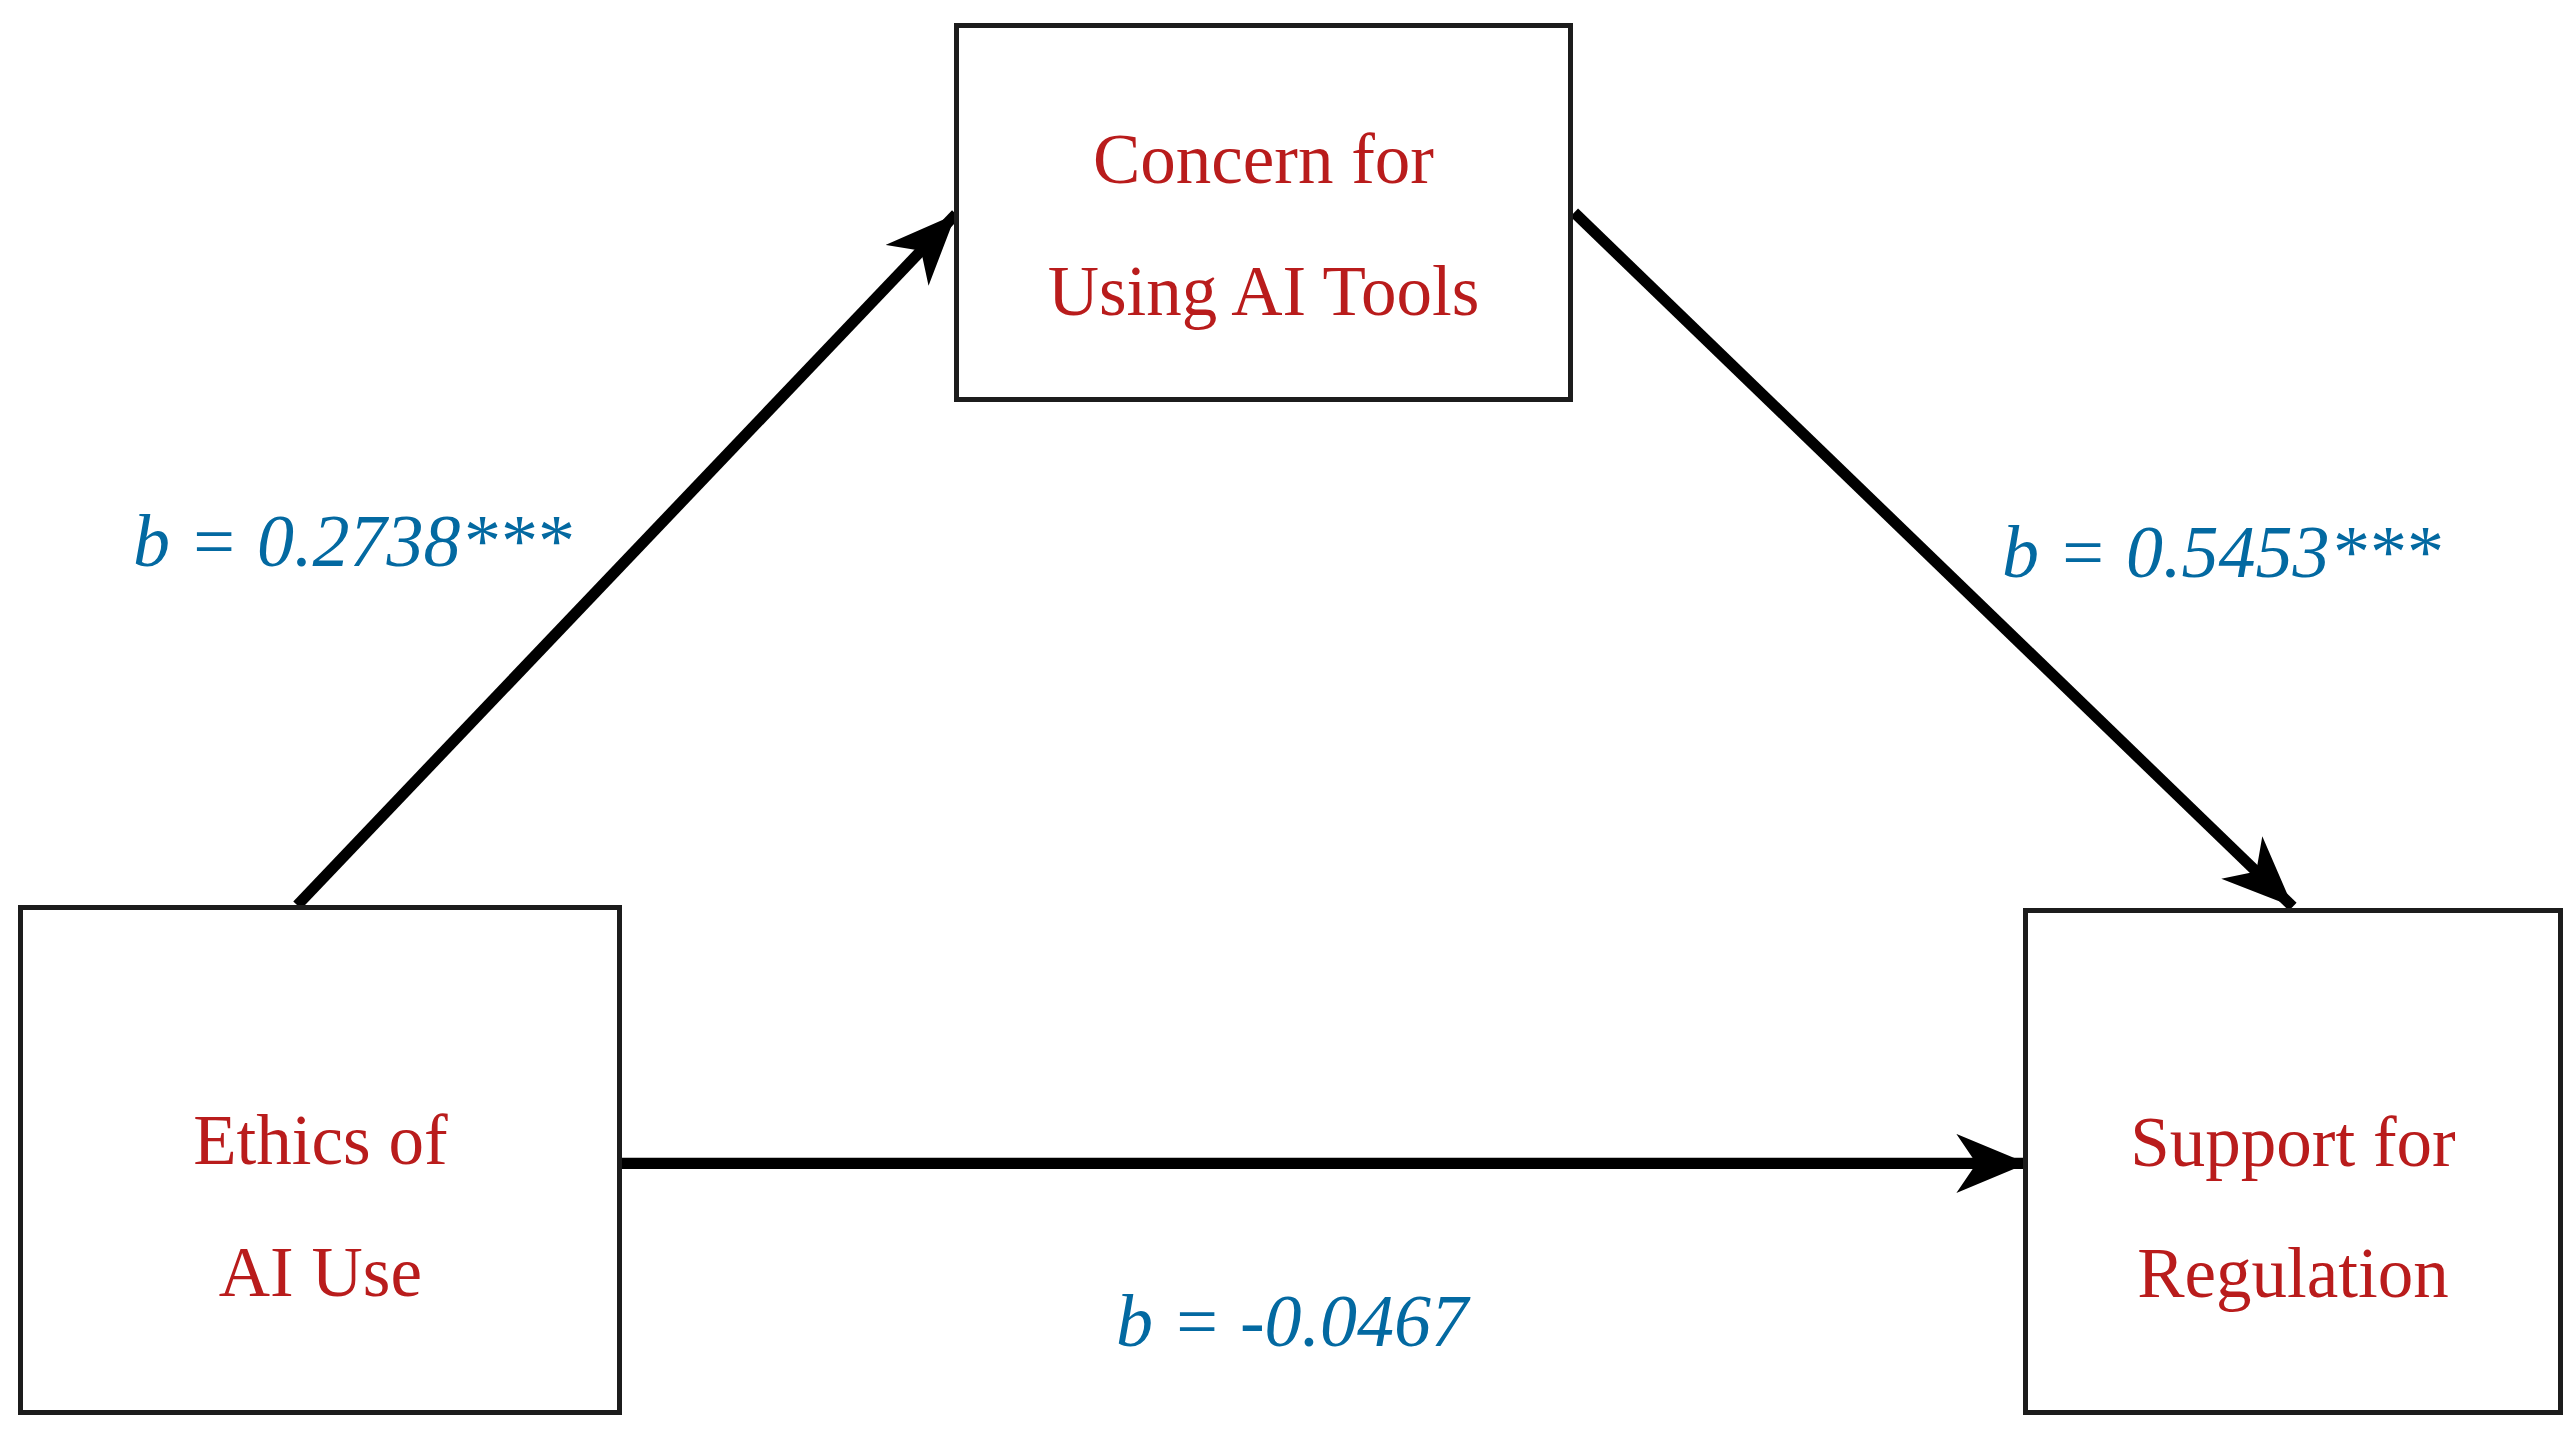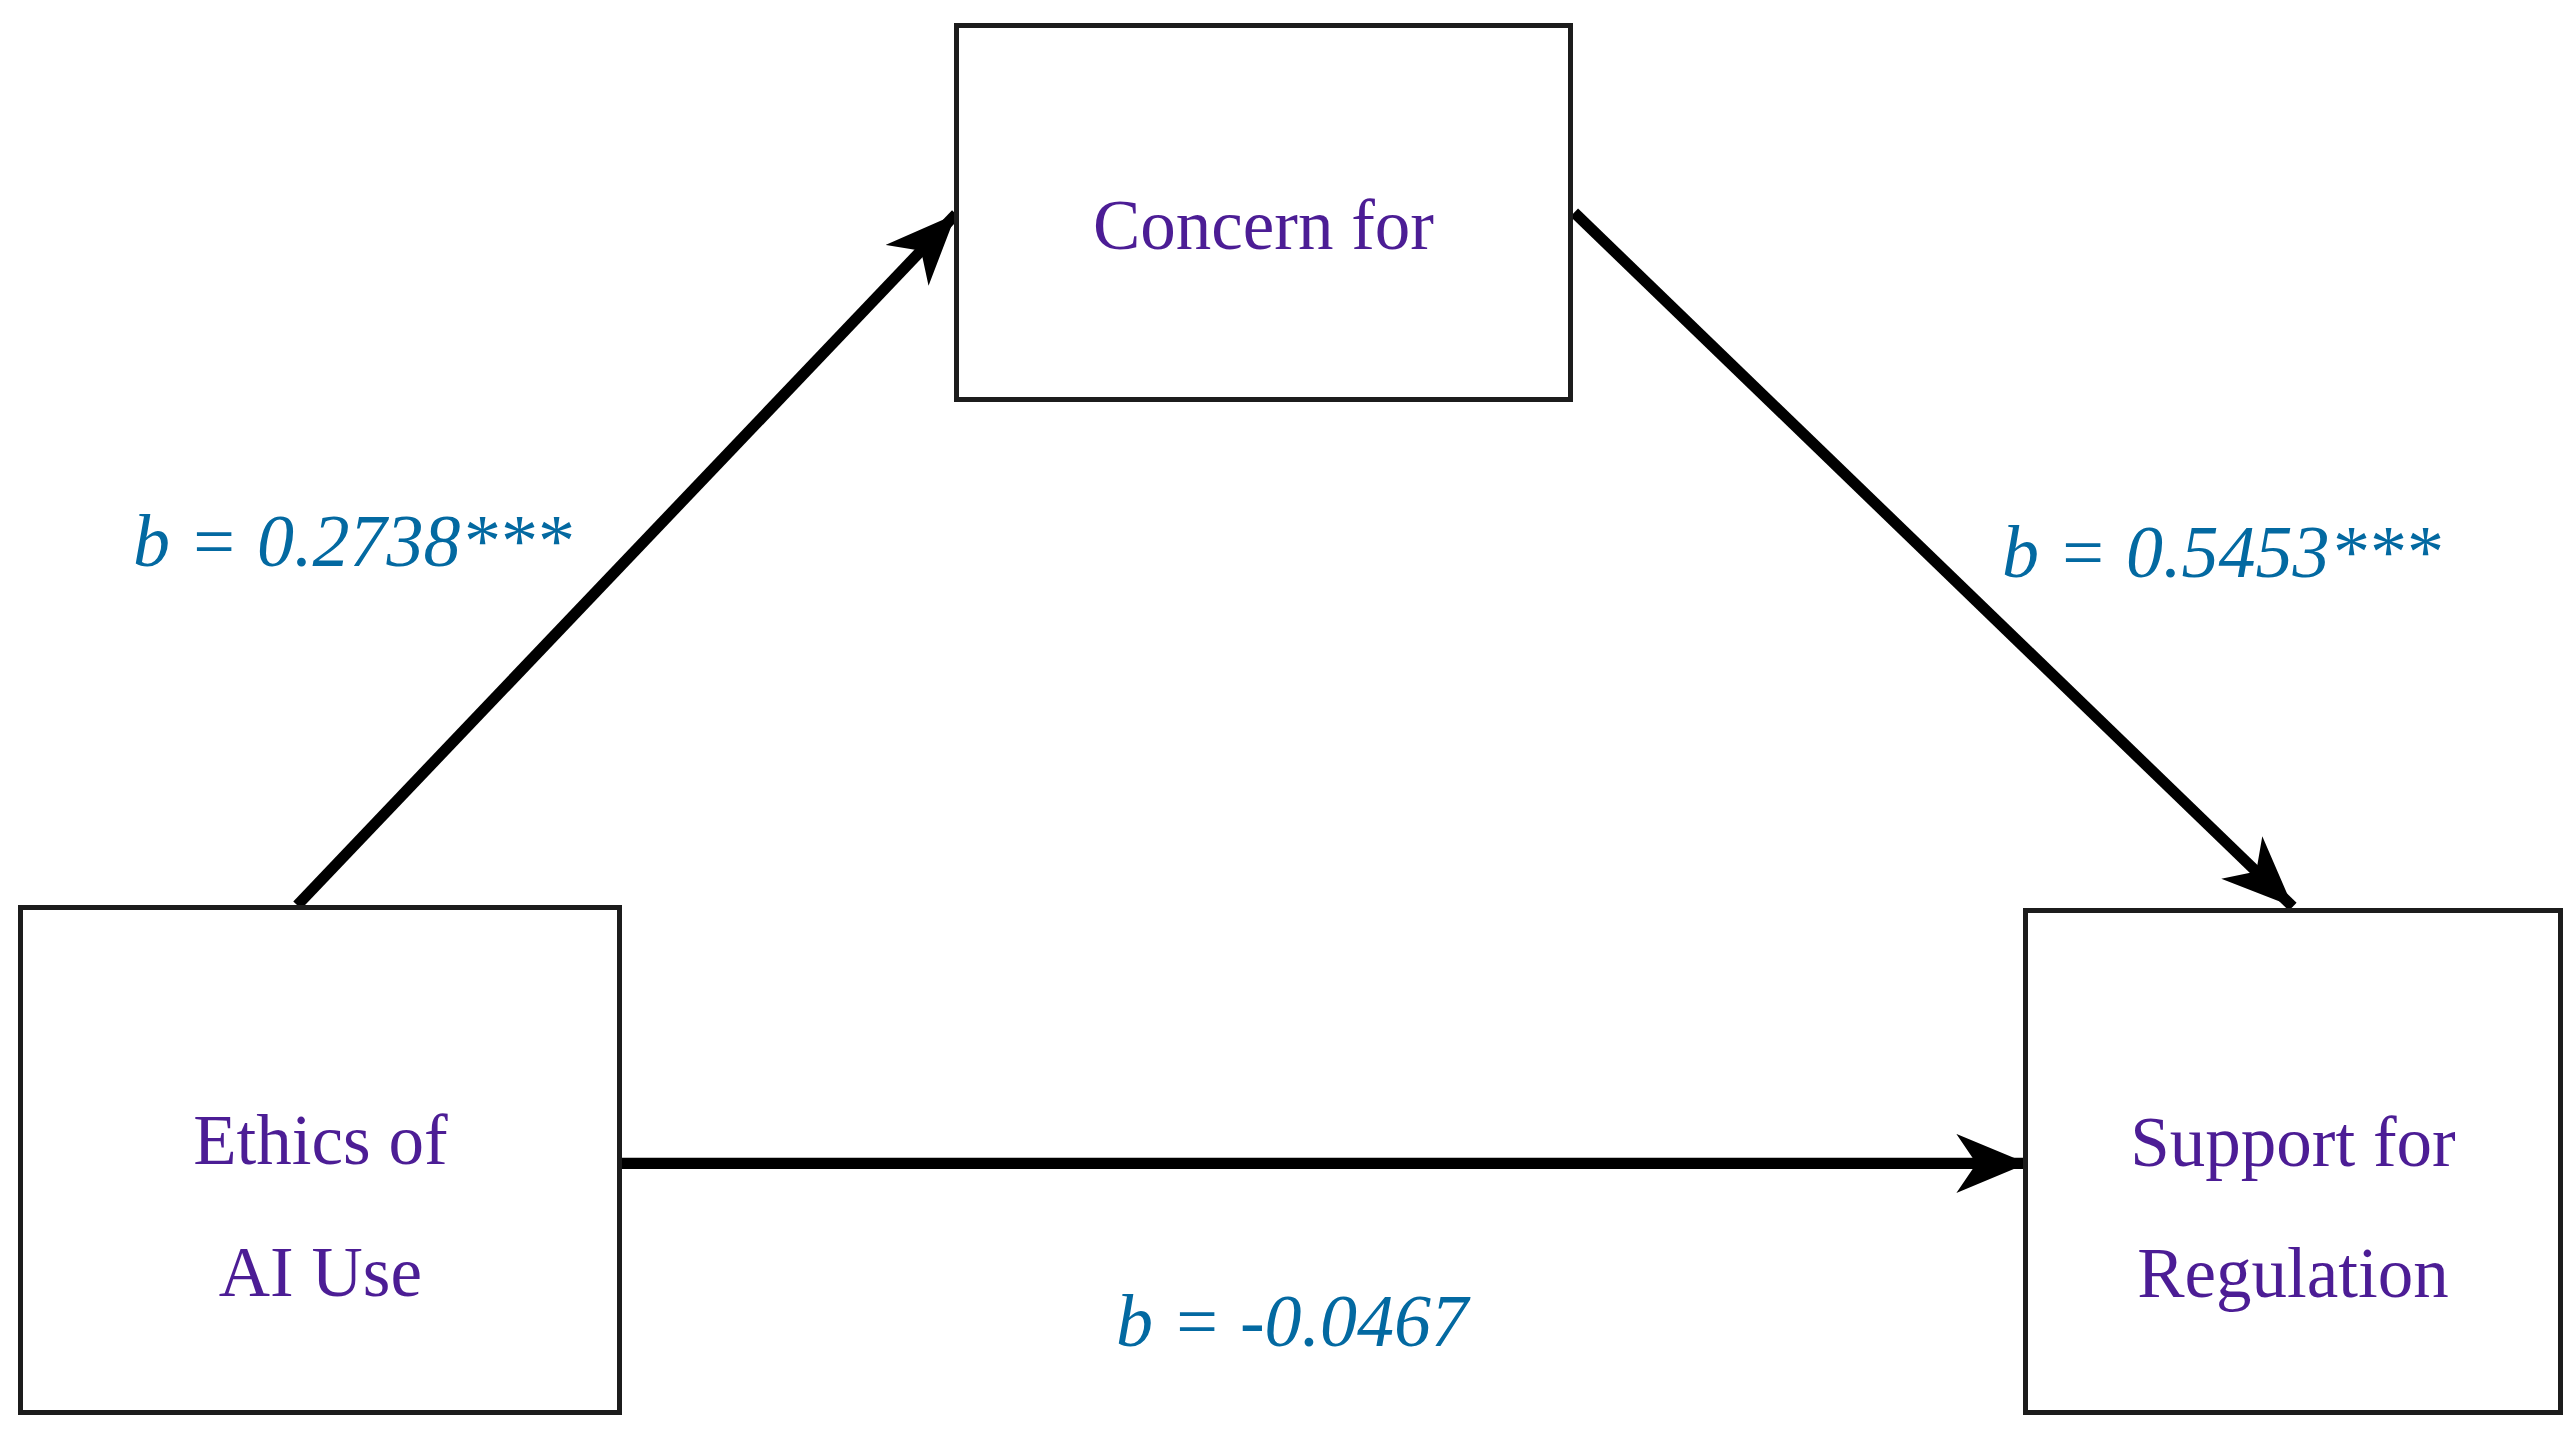--- a/index.html
+++ b/index.html
@@ -32,21 +32,21 @@
     flex-direction: column;
     align-items: center;
     justify-content: center;
     text-align: center;
   }
   .node .node-line {
     display: block;
     font-size: 71px;
     line-height: 1.85;
     white-space: nowrap;
-    color: #4c1d95;
+    color: #b91c1c;
   }
   #node-mediator {
     left: 954px;
     top: 23px;
     width: 619px;
     height: 379px;
     padding-top: 26.6px;
   }
   #node-predictor {
     left: 18.4px;
@@ -85,20 +85,21 @@
         <path d="M 0 0 L 12 5 L 0 10 L 3.4 5 Z" fill="#000000"></path>
       </marker>
     </defs>
     <line x1="403" y1="1227" x2="1296" y2="290" stroke="#000000" stroke-width="15" marker-end="url(#stealth-arrowhead)"></line>
     <line x1="2134" y1="288" x2="3108" y2="1229" stroke="#000000" stroke-width="15" marker-end="url(#stealth-arrowhead)"></line>
     <line x1="763" y1="1577" x2="2748" y2="1577" stroke="#000000" stroke-width="15" marker-end="url(#stealth-arrowhead)"></line>
   </svg>
 
   <div class="node" id="node-mediator">
     <span class="node-line">Concern for</span>
+    <span class="node-line">Using AI Tools</span>
   </div>
 
   <div class="node" id="node-predictor">
     <span class="node-line">Ethics of</span>
     <span class="node-line">AI Use</span>
   </div>
 
   <div class="node" id="node-outcome">
     <span class="node-line">Support for</span>
     <span class="node-line">Regulation</span>

